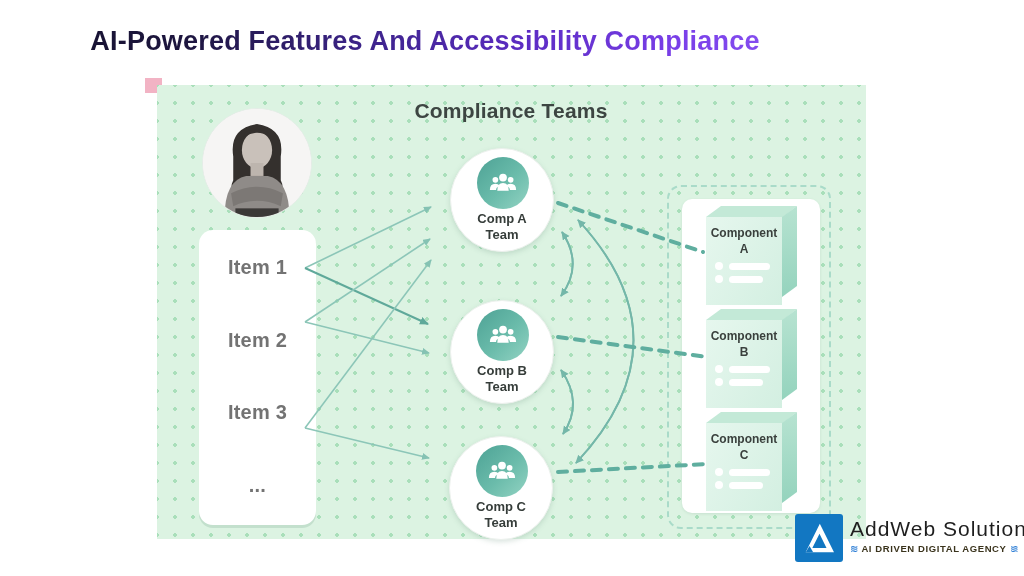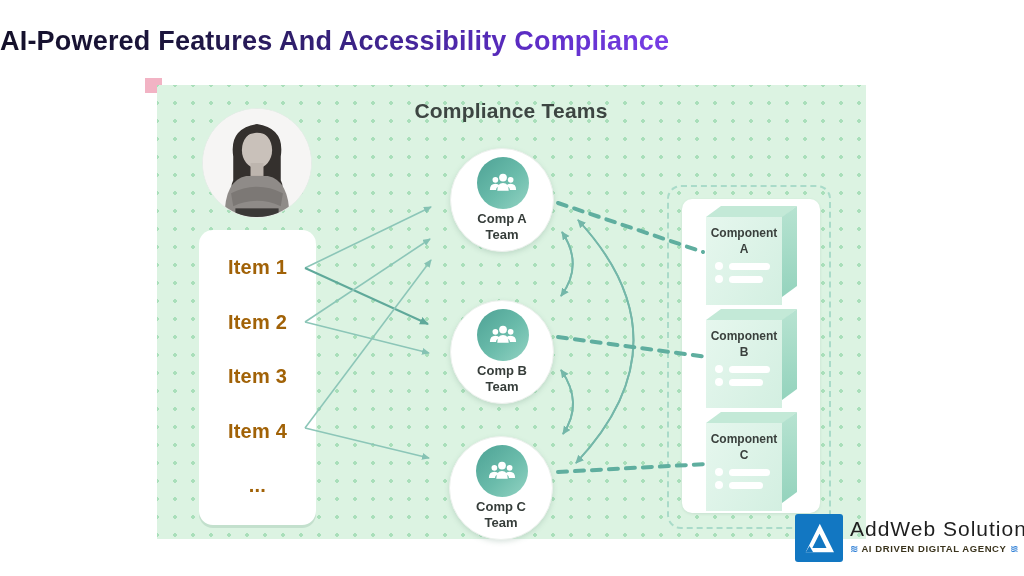--- a/index.html
+++ b/index.html
@@ -3,21 +3,21 @@
 <meta charset="utf-8">
 <style>
   * { margin:0; padding:0; box-sizing:border-box; }
   html,body { width:1024px; height:576px; }
   body {
     position:relative; width:1024px; height:576px; background:#ffffff;
     font-family:"Liberation Sans","DejaVu Sans",sans-serif; overflow:hidden;
   }
   
   .page-title {
-    position:absolute; top:26px; left:0; width:850px; 
+    position:absolute; top:26px; left:0; width:850px; text-align:center;
     font-size:27px; font-weight:800; letter-spacing:.2px;
     background:linear-gradient(90deg,#14102a 0%,#1d163f 22%,#3b2387 42%,#5c2cc4 62%,#7a3fe9 80%,#8e5bf5 100%);
     -webkit-background-clip:text; background-clip:text; color:transparent;
   }
   
   .pink-accent { position:absolute; left:145px; top:78px; width:17px; height:15px; background:#f2b3c4; z-index:0; }
   
   .panel {
     position:absolute; left:157px; top:85px; width:709px; height:454px; z-index:1;
     background-color:#dcf3e2;
@@ -34,21 +34,21 @@
     background:#fafafa; border:1px solid #e4ece6; overflow:hidden; z-index:3;
   }
   .avatar svg { display:block; width:100%; height:100%; }
   
   .items-card {
     position:absolute; left:42px; top:145px; width:117px; height:295px; z-index:2;
     background:#ffffff; border-radius:14px; box-shadow:0 3px 0 rgba(150,190,165,.35);
     display:flex; flex-direction:column; justify-content:space-between;
     padding:26px 0 28px 0; text-align:center;
   }
-  .item-label { font-size:20px; font-weight:600; color:#a16207; letter-spacing:.2px; }
+  .item-label { font-size:20px; font-weight:600; color:#737373; letter-spacing:.2px; }
   
   .team-circle {
     position:absolute; width:104px; height:104px; border-radius:50%; z-index:10;
     background:#ffffff; border:1px solid #ecf1ed;
     box-shadow:0 2px 5px rgba(110,150,130,.25);
   }
   .team-a { left:293px; top:63px; }
   .team-b { left:293px; top:215px; }
   .team-c { left:292px; top:351px; }
   .team-icon-circle {
@@ -135,21 +135,20 @@
       <rect x="30" y="92" width="40" height="8" fill="#3b3937"></rect>
     </svg>
   </div>
 
   <div class="panel-heading">Compliance Teams</div>
 
   <div class="items-card">
     <div class="item-label">Item 1</div>
     <div class="item-label">Item 2</div>
     <div class="item-label">Item 3</div>
-    <div class="item-label">Item 4</div>
     <div class="item-label">...</div>
   </div>
 
   <div class="system-dashed"></div>
   <div class="system-card"></div>
 
   <div class="comp-box box-a">
     <div class="box-top"></div>
     <div class="box-right"></div>
     <div class="box-front">

